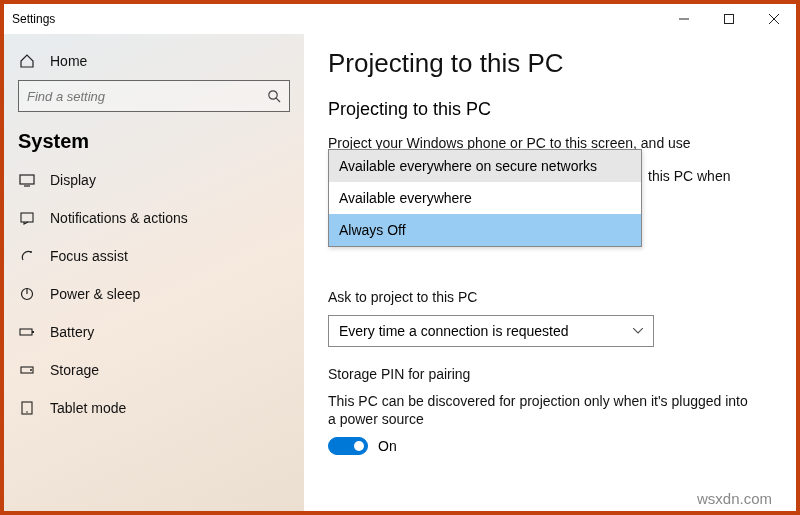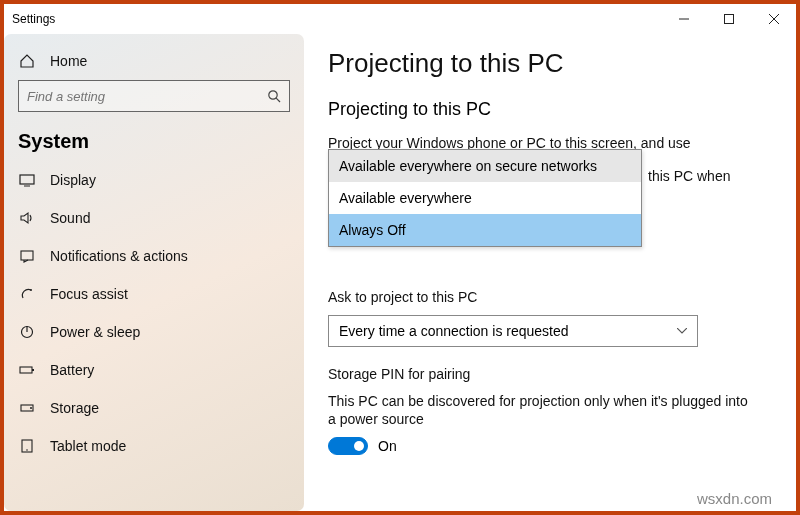--- a/index.html
+++ b/index.html
@@ -2,32 +2,32 @@
 <html><head>
   <meta charset="utf-8">
   <style>
     * { box-sizing: border-box; margin: 0; padding: 0; font-family: "Segoe UI", Arial, sans-serif; }
     html, body { width: 800px; height: 515px; overflow: hidden; background: #fff; }
     .window { width: 800px; height: 515px; border: 4px solid #c2410c; display: flex; flex-direction: column; background: #fff; }
     .titlebar { height: 30px; display: flex; align-items: center; font-size: 12px; color: #000; padding-left: 8px; }
     .titlebar .spacer { flex: 1; }
     .winctl { width: 45px; height: 30px; display: flex; align-items: center; justify-content: center; font-size: 13px; color: #222; cursor: default; }
     .body { flex: 1; display: flex; overflow: hidden; }
-    .sidebar { width: 300px; background: linear-gradient(155deg, #e7ecef 0%, #f6e9de 55%, #eadfd1 100%); padding: 8px 0 0 0; overflow: hidden; position: relative; border-radius: 7px; }
+    .sidebar { width: 300px; background: linear-gradient(155deg, #e7ecef 0%, #f6e9de 55%, #eadfd1 100%); padding: 8px 0 0 0; overflow: hidden; position: relative; }
     .sb-row { display: flex; align-items: center; height: 38px; padding: 0 14px; gap: 14px; font-size: 14px; color: #111; }
     .sb-row .icon { width: 18px; display: inline-flex; align-items: center; justify-content: center; color: #222; }
     .sb-header { font-weight: 700; font-size: 20px; padding: 10px 14px 8px 14px; }
     .searchbox { margin: 0 14px 8px 14px; height: 32px; border: 1px solid #666; background: rgba(255,255,255,0.35); display: flex; align-items: center; padding: 0 8px; gap: 6px; }
     .searchbox input { border: none; outline: none; background: transparent; flex: 1; font-size: 13px; font-style: italic; color: #555; }
     .searchbox .sicon { color: #444; font-size: 13px; }
     .content { flex: 1; padding: 14px 24px 0 24px; overflow: hidden; position: relative; }
     .page-title { font-size: 26px; font-weight: 400; color: #111; margin-bottom: 20px; }
     .section-title { font-size: 18px; font-weight: 400; margin-bottom: 14px; }
     .desc, .setting-label { font-size: 14px; color: #111; line-height: 1.35; margin-bottom: 8px; }
-    .selectbox { width: 370px; height: 32px; border: 1px solid #888; display: flex; align-items: center; justify-content: space-between; padding: 0 10px; font-size: 14px; background: #fff; margin-bottom: 18px; }
+    .selectbox { width: 326px; height: 32px; border: 1px solid #888; display: flex; align-items: center; justify-content: space-between; padding: 0 10px; font-size: 14px; background: #fff; margin-bottom: 18px; }
     .selectbox .chev { color: #555; font-size: 11px; }
     .toggle { display: flex; align-items: center; gap: 10px; font-size: 14px; margin-bottom: 16px; }
     .toggle-track { width: 40px; height: 18px; border-radius: 10px; position: relative; }
     .toggle-off { border: 1.5px solid #333; background: #fff; }
     .toggle-off .knob { width: 10px; height: 10px; border-radius: 50%; background: #333; position: absolute; top: 2.5px; left: 3px; }
     .toggle-on { background: #0078d7; border: 1.5px solid #0078d7; }
     .toggle-on .knob { width: 10px; height: 10px; border-radius: 50%; background: #fff; position: absolute; top: 2.5px; right: 3px; }
     
     .dropdown-open { position: absolute; left: 24px; top: 115px; width: 314px; border: 1px solid #888; background: #fff; box-shadow: 1px 2px 4px rgba(0,0,0,0.15); z-index: 5; }
     .dd-item { font-size: 14px; padding: 8px 10px; }
@@ -88,29 +88,20 @@
       <div class="sb-row">
         <span class="icon">
           <svg width="16" height="16" viewBox="0 0 16 16">
               <rect x="1" y="3" width="14" height="9" fill="none" stroke="#222" stroke-width="1.2"></rect>
               <line x1="5" y1="14" x2="11" y2="14" stroke="#222" stroke-width="1.2"></line>
             </svg>
         </span>
         <span>Display</span>
       </div>
 
-      <div class="sb-row">
-        <span class="icon">
-          <svg width="16" height="16" viewBox="0 0 16 16">
-              <path d="M2 6 L5 6 L9 3 L9 13 L5 10 L2 10 Z" fill="none" stroke="#222" stroke-width="1.1"></path>
-              <path d="M11 5 Q13 8 11 11" fill="none" stroke="#222" stroke-width="1.1"></path>
-            </svg>
-        </span>
-        <span>Sound</span>
-      </div>
 
       <div class="sb-row">
         <span class="icon">
           <svg width="16" height="16" viewBox="0 0 16 16">
               <rect x="2" y="3" width="12" height="9" fill="none" stroke="#222" stroke-width="1.1"></rect>
               <path d="M5 12 L5 14 L9 12" fill="none" stroke="#222" stroke-width="1.1"></path>
             </svg>
         </span>
         <span>Notifications &amp; actions</span>
       </div>

